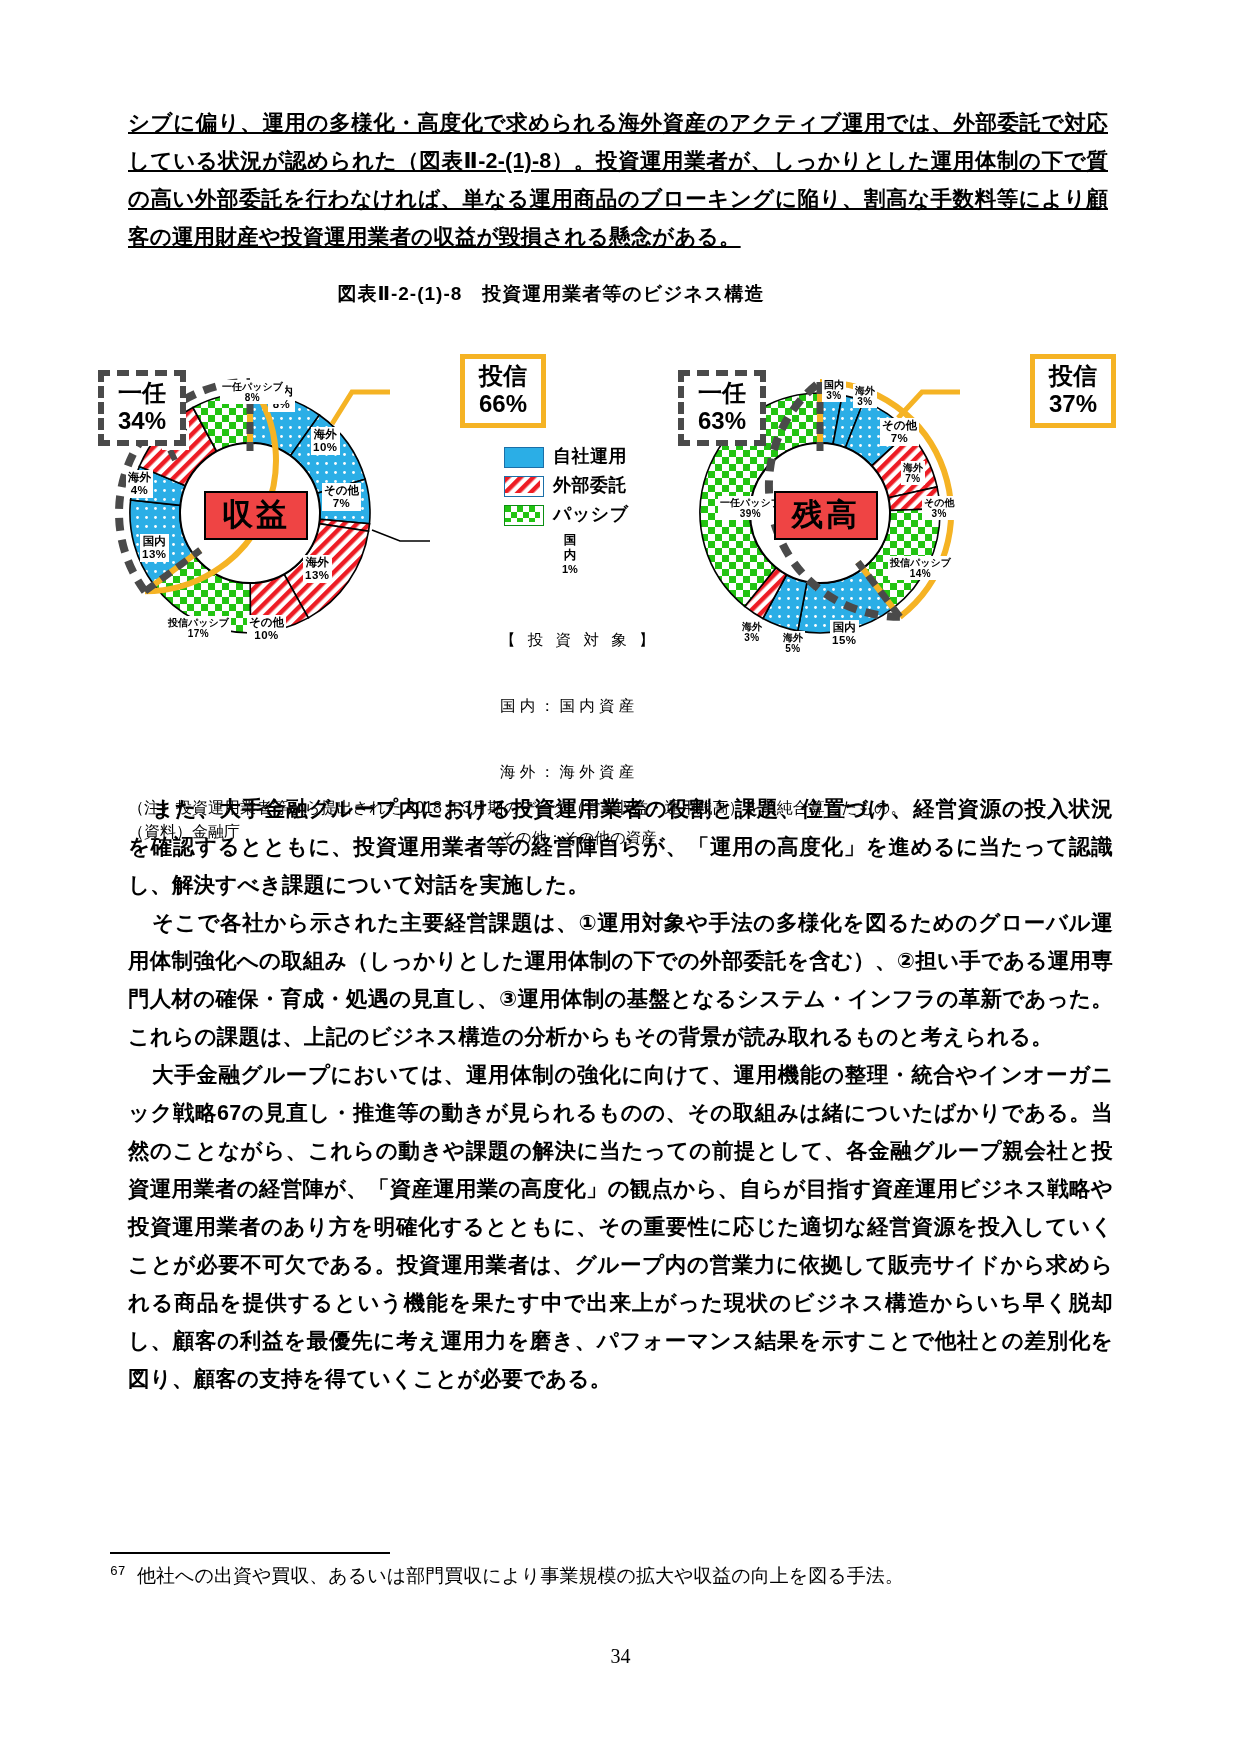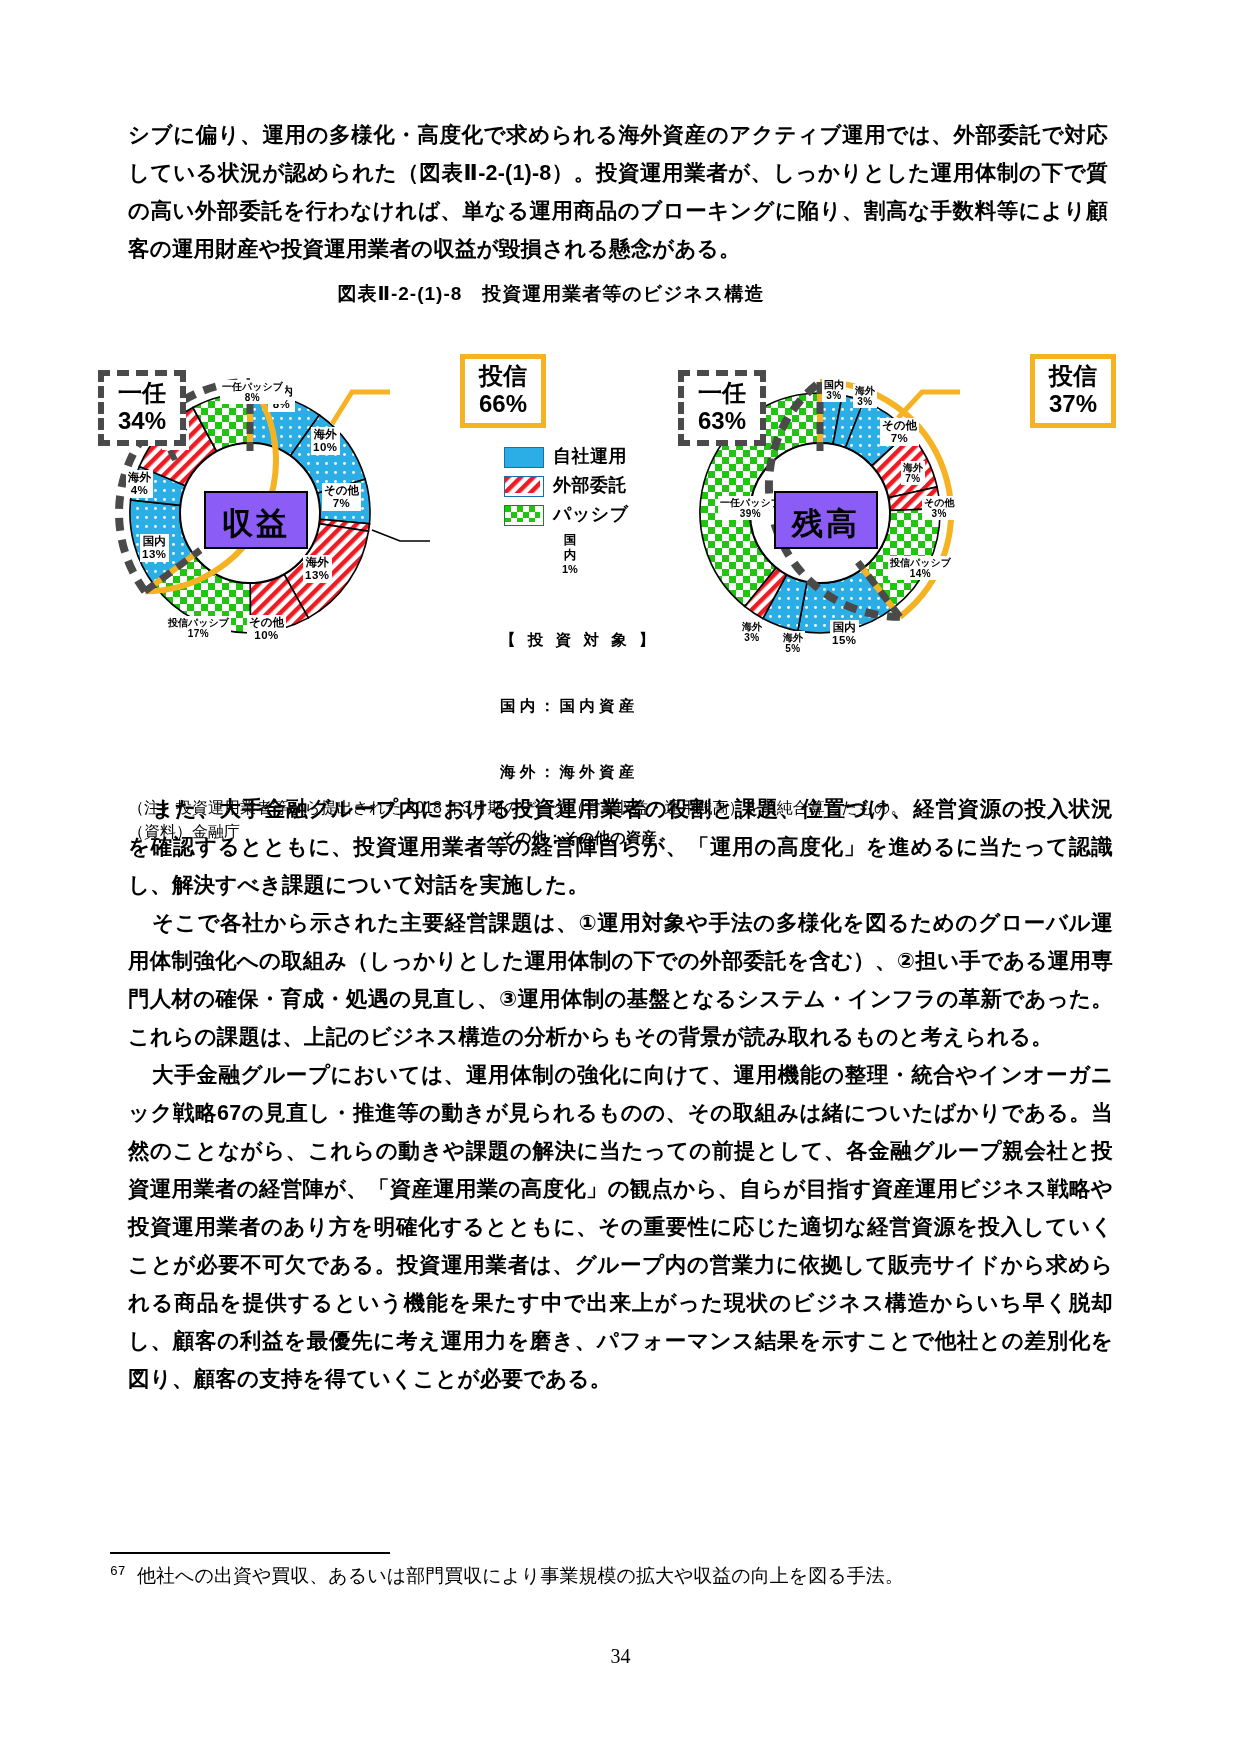--- a/index.html
+++ b/index.html
@@ -12,21 +12,21 @@
 
   
   .para{
     position:absolute;
     font-size:21.5px;
     line-height:38px;
     letter-spacing:0.2px;
     text-align:justify;
     font-weight:600;
   }
-  #para-top{left:128px;top:116px;width:980px;}
+  #para-top{left:128px;top:104px;width:980px;text-decoration:underline;}
   #para-mid{left:128px;top:790px;width:985px;}
 
   .para p{margin:0;}
   .indent{text-indent:24px;}
 
   
   #figure-caption{
     position:absolute;left:0;top:281px;width:1102px;
     text-align:center;font-size:19px;font-weight:600;letter-spacing:1px;
   }
@@ -38,23 +38,23 @@
 
   .donut-wrap{position:absolute;width:360px;height:330px;}
   #donut-left{left:20px;top:8px;}
   #donut-right{left:590px;top:8px;}
 
   .donut-svg{position:absolute;left:0;top:0;}
 
   
   .center-box{
     position:absolute;
-    background:#8b5cf6;border:2.4px solid #000;
+    background:#ef4444;border:2.4px solid #000;
     font-size:31px;font-weight:700;
-    padding:13px 16px 5px 16px;
+    padding:4px 16px 5px 16px;
     letter-spacing:3px;
     line-height:1.15;
     z-index:6;
     white-space:nowrap;
   }
   #center-left{left:104px;top:143px;}
   #center-right{left:104px;top:143px;}
 
   
   .slice-label{
@@ -116,21 +116,21 @@
     flex:none;
   }
   .sw-self{background:#2BAEE6;}
   .sw-ext{background:#fff;}
   .sw-pas{background:#fff;border-color:#0B8F12;}
   .legend-text{font-size:18px;font-weight:600;letter-spacing:0.5px;}
 
   
   #target-legend{
     position:absolute;left:420px;top:245px;z-index:9;
-    font-size:15.5px;font-weight:700;line-height:1.42;white-space:pre;
+    font-size:15.5px;font-weight:400;line-height:1.42;white-space:pre;
   }
   #target-legend .hdr{letter-spacing:4px;}
 
   
   #figure-notes{
     position:absolute;left:128px;top:764px;width:1000px;
     font-size:16px;line-height:1.5;font-weight:500;margin-top:32px;
   }
 
   

